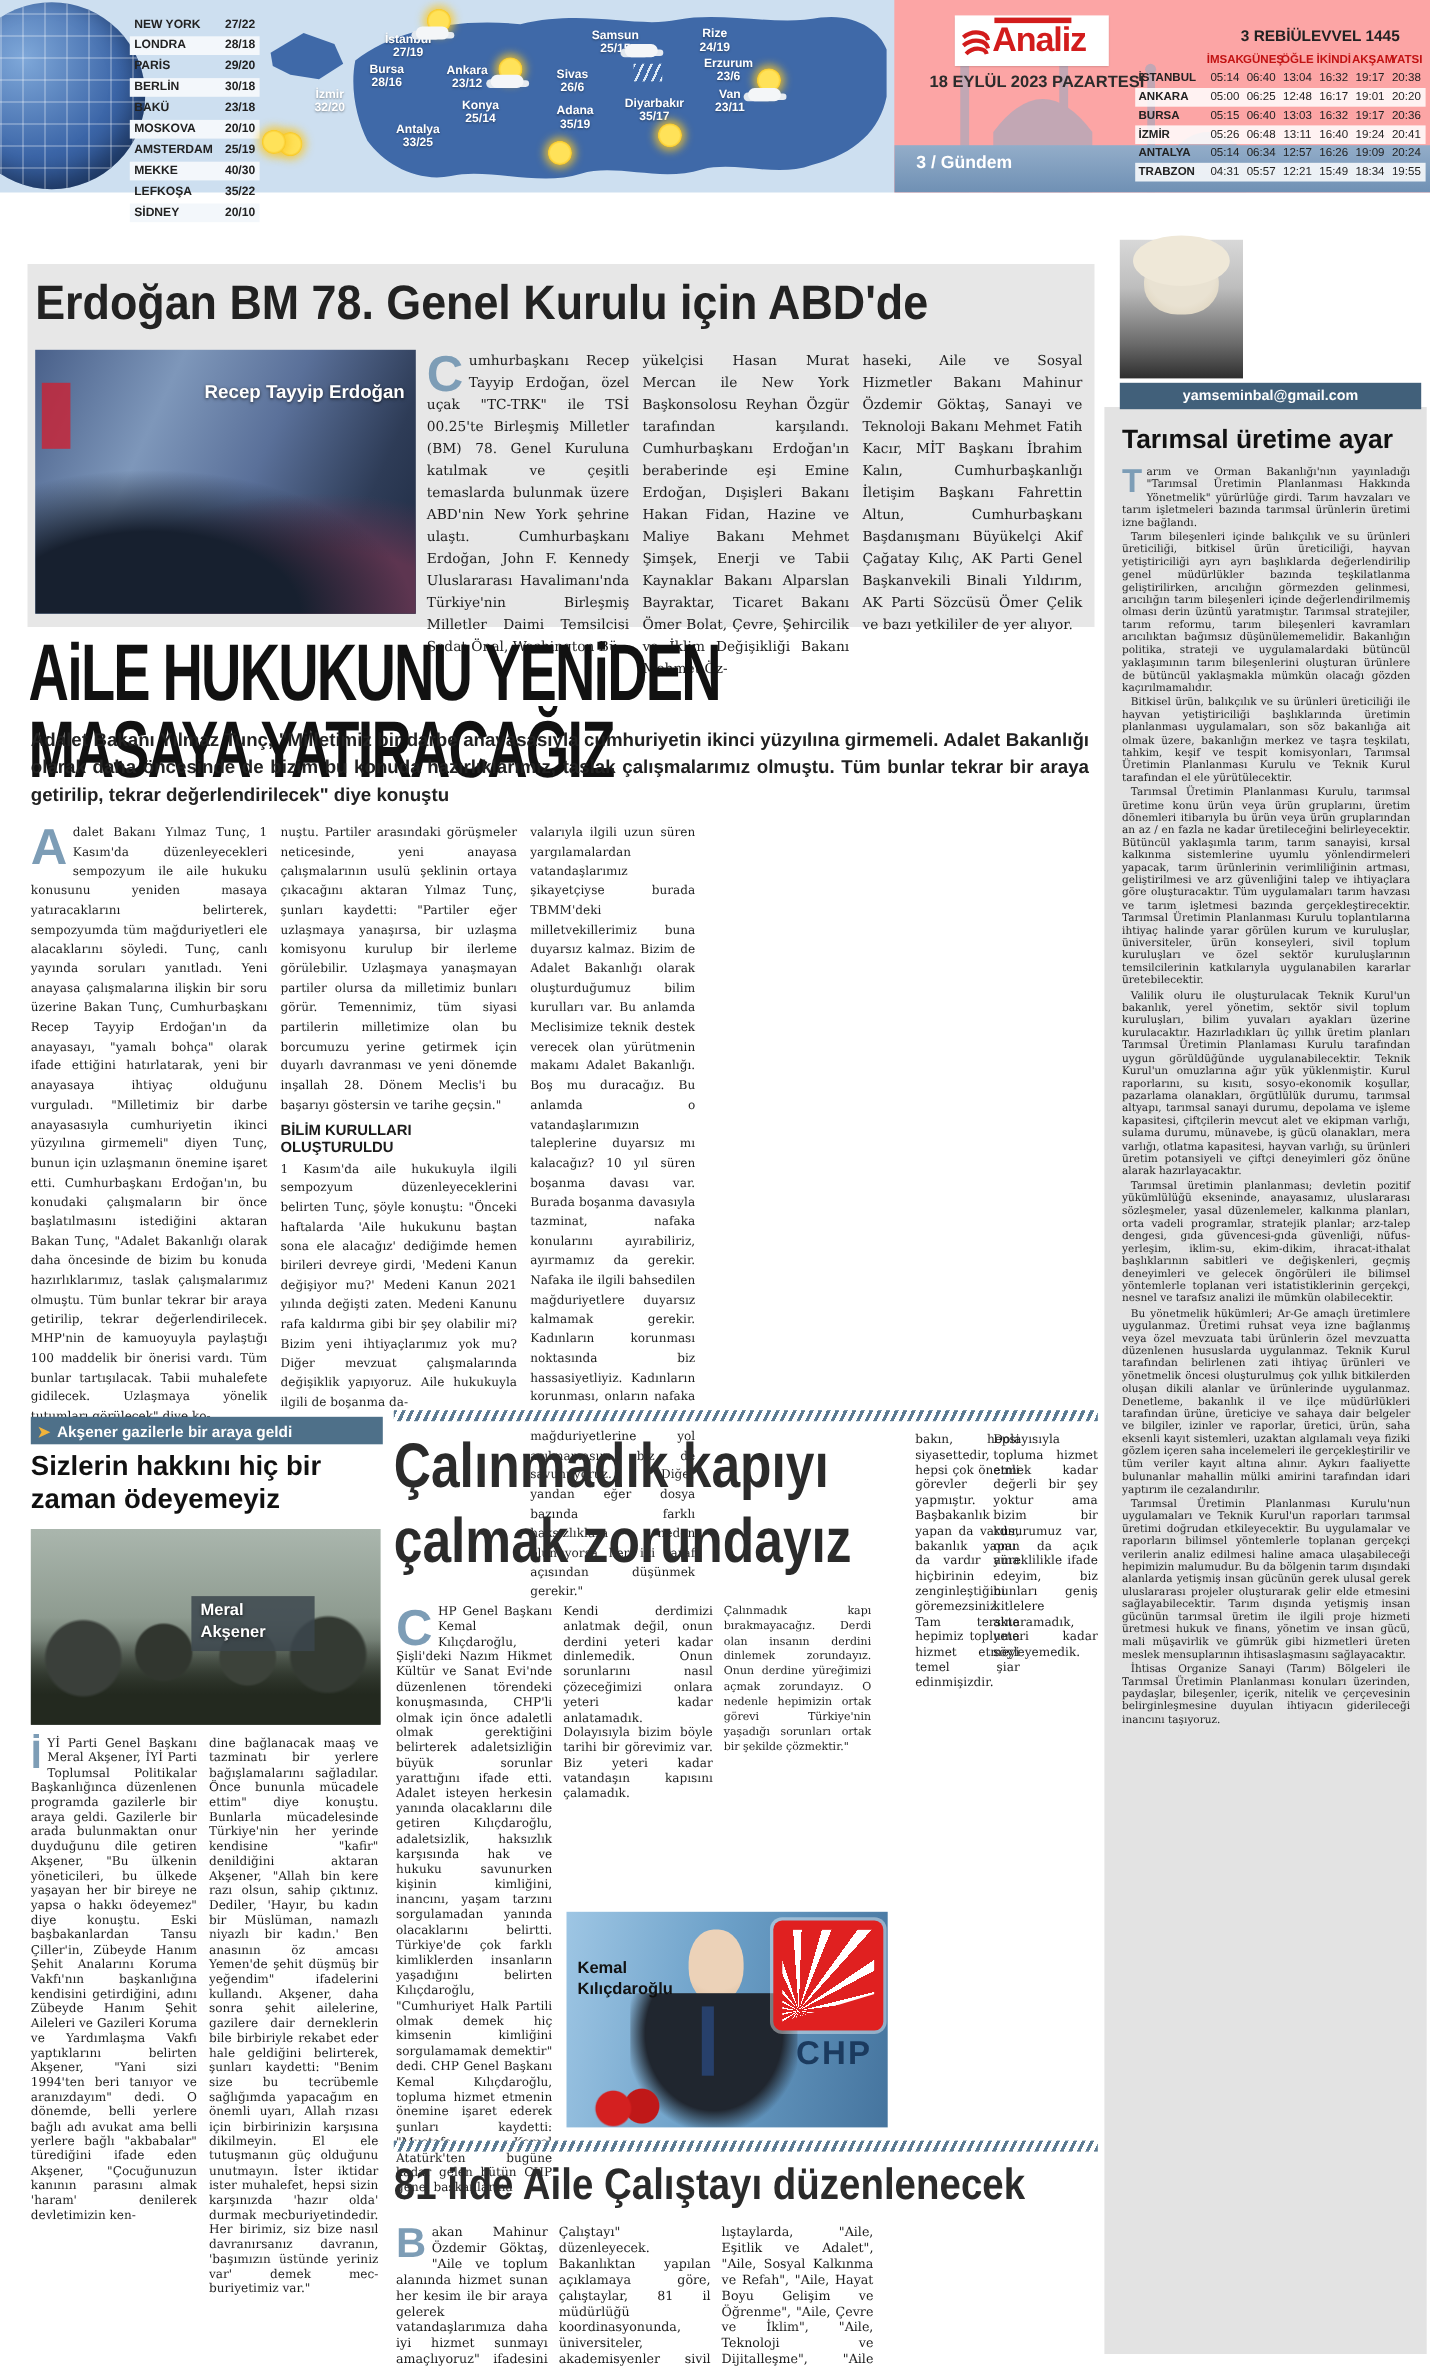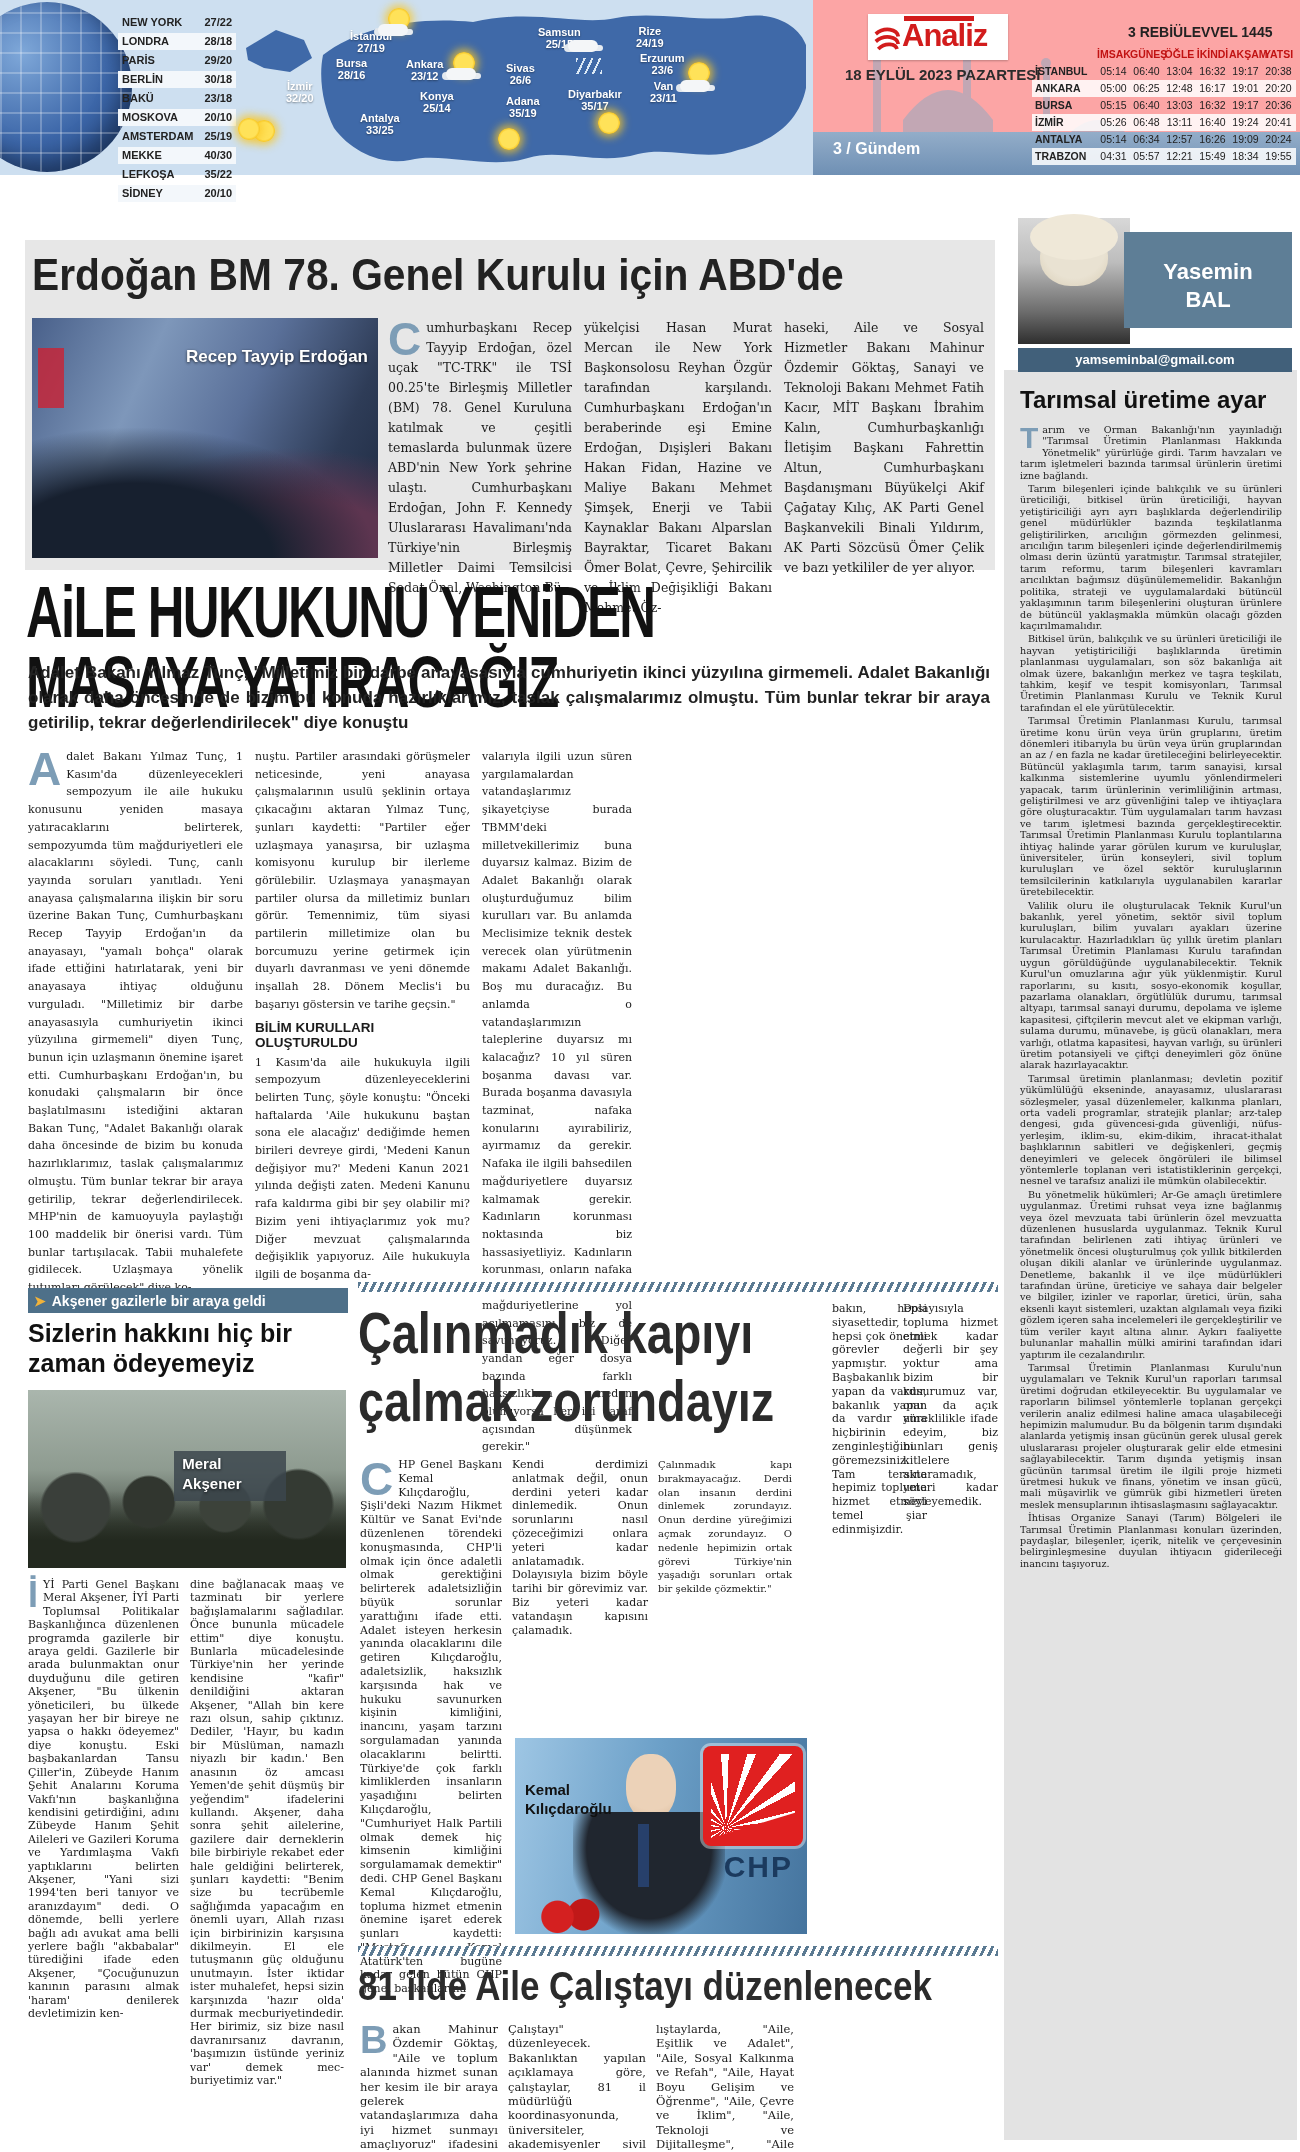--- a/index.html
+++ b/index.html
@@ -338,23 +338,20 @@
   <div class="headline" style="left:358px;top:1964px;font-size:38px;font-weight:700;color:#2b2b2b;transform:scale(.92,1.05);">81 ilde Aile Çalıştayı düzenlenecek</div>
   <div class="col serif" style="left:360px;top:2022px;width:138px;height:126px;font-size:11.5px;line-height:14.4px;">
     <span class="dropcap" style="font-size:38px;line-height:32px;">B</span><span>akan Mahinur Özdemir Göktaş, "Aile ve toplum alanında hizmet sunan her kesim ile bir araya gelerek vatandaşlarımıza daha iyi hizmet sunmayı amaçlıyoruz" ifadesini kullandı. Aile ve Sosyal Hizmetler Bakanlığı, 81 ilde "Aile</span>
   </div>
   <div class="col serif" style="left:508px;top:2022px;width:138px;height:126px;font-size:11.5px;line-height:14.4px;">Çalıştayı" düzenleyecek. Bakanlıktan yapılan açıklamaya göre, çalıştaylar, 81 il müdürlüğü koordinasyonunda, üniversiteler, akademisyenler sivil toplum kuruluşları, kamu kurum ve kuruluşlarının katılımıyla gerçekleştirilecek. Ça-</div>
   <div class="col serif" style="left:656px;top:2022px;width:138px;height:126px;font-size:11.5px;line-height:14.4px;">lıştaylarda, "Aile, Eşitlik ve Adalet", "Aile, Sosyal Kalkınma ve Refah", "Aile, Hayat Boyu Gelişim ve Öğrenme", "Aile, Çevre ve İklim", "Aile, Teknoloji ve Dijitalleşme", "Aile Odaklı Sosyal Hizmetler" konuları ele alınacak.</div>
 
   <div class="abs" id="ycol">
     <div id="ypanel"></div>
     <div id="yphoto"></div>
-    <div id="yplate">
-      <span>Yasemin</span><br><span>BAL</span>
-    </div>
     <div id="ymail">yamseminbal@gmail.com</div>
     <div id="ytitle">Tarımsal üretime ayar</div>
     <div id="ybody" class="serif">
       <p class="first"><span class="ydrop">T</span><span>arım ve Orman Bakanlığı'nın yayınladığı "Tarımsal Üretimin Planlanması Hakkında Yönetmelik" yürürlüğe girdi. Tarım havzaları ve tarım işletmeleri bazında tarımsal ürünlerin üretimi izne bağlandı.</span></p>
       <p>Tarım bileşenleri içinde balıkçılık ve su ürünleri üreticiliği, bitkisel ürün üreticiliği, hayvan yetiştiriciliği ayrı ayrı başlıklarda değerlendirilip genel müdürlükler bazında teşkilatlanma geliştirilirken, arıcılığın görmezden gelinmesi, arıcılığın tarım bileşenleri içinde değerlendirilmemiş olması derin üzüntü yaratmıştır. Tarımsal stratejiler, tarım reformu, tarım bileşenleri kavramları arıcılıktan bağımsız düşünülememelidir. Bakanlığın politika, strateji ve uygulamalardaki bütüncül yaklaşımının tarım bileşenlerini oluşturan ürünlere de bütüncül yaklaşmakla mümkün olacağı gözden kaçırılmamalıdır.</p>
       <p>Bitkisel ürün, balıkçılık ve su ürünleri üreticiliği ile hayvan yetiştiriciliği başlıklarında üretimin planlanması uygulamaları, son söz bakanlığa ait olmak üzere, bakanlığın merkez ve taşra teşkilatı, tahkim, keşif ve tespit komisyonları, Tarımsal Üretimin Planlanması Kurulu ve Teknik Kurul tarafından el ele yürütülecektir.</p>
       <p>Tarımsal Üretimin Planlanması Kurulu, tarımsal üretime konu ürün veya ürün gruplarını, üretim dönemleri itibarıyla bu ürün veya ürün gruplarından an az / en fazla ne kadar üretileceğini belirleyecektir. Bütüncül yaklaşımla tarım, tarım sanayisi, kırsal kalkınma sistemlerine uyumlu yönlendirmeleri yapacak, tarım ürünlerinin verimliliğinin artması, geliştirilmesi ve arz güvenliğini talep ve ihtiyaçlara göre oluşturacaktır. Tüm uygulamaları tarım havzası ve tarım işletmesi bazında gerçekleştirecektir. Tarımsal Üretimin Planlanması Kurulu toplantılarına ihtiyaç halinde yarar görülen kurum ve kuruluşlar, üniversiteler, ürün konseyleri, sivil toplum kuruluşları ve özel sektör kuruluşlarının temsilcilerinin katkılarıyla uygulanabilen kararlar üretebilecektir.</p>
       <p>Valilik oluru ile oluşturulacak Teknik Kurul'un bakanlık, yerel yönetim, sektör sivil toplum kuruluşları, bilim yuvaları ayakları üzerine kurulacaktır. Hazırladıkları üç yıllık üretim planları Tarımsal Üretimin Planlaması Kurulu tarafından uygun görüldüğünde uygulanabilecektir. Teknik Kurul'un omuzlarına ağır yük yüklenmiştir. Kurul raporlarını, su kısıtı, sosyo-ekonomik koşullar, pazarlama olanakları, örgütlülük durumu, tarımsal altyapı, tarımsal sanayi durumu, depolama ve işleme kapasitesi, çiftçilerin mevcut alet ve ekipman varlığı, sulama durumu, münavebe, iş gücü olanakları, mera varlığı, otlatma kapasitesi, hayvan varlığı, su ürünleri üretim potansiyeli ve çiftçi deneyimleri göz önüne alarak hazırlayacaktır.</p>
       <p>Tarımsal üretimin planlanması; devletin pozitif yükümlülüğü ekseninde, anayasamız, uluslararası sözleşmeler, yasal düzenlemeler, kalkınma planları, orta vadeli programlar, stratejik planlar; arz-talep dengesi, gıda güvencesi-gıda güvenliği, nüfus-yerleşim, iklim-su, ekim-dikim, ihracat-ithalat başlıklarının sabitleri ve değişkenleri, geçmiş deneyimleri ve gelecek öngörüleri ile bilimsel yöntemlerle toplanan veri istatistiklerinin gerçekçi, nesnel ve tarafsız analizi ile mümkün olabilecektir.</p>
       <p>Bu yönetmelik hükümleri; Ar-Ge amaçlı üretimlere uygulanmaz. Üretimi ruhsat veya izne bağlanmış veya özel mevzuata tabi ürünlerin özel mevzuatta düzenlenen hususlarda uygulanmaz. Teknik Kurul tarafından belirlenen zati ihtiyaç ürünleri ve yönetmelik öncesi oluşturulmuş çok yıllık bitkilerden oluşan dikili alanlar ve ürünlerinde uygulanmaz. Denetleme, bakanlık il ve ilçe müdürlükleri tarafından ürüne, üreticiye ve sahaya dair belgeler ve bilgiler, izinler ve raporlar, üretici, ürün, saha eksenli kayıt sistemleri, uzaktan algılamalı veya fiziki gözlem içeren saha incelemeleri ile gerçekleştirilir ve tüm veriler kayıt altına alınır. Aykırı faaliyette bulunanlar mahallin mülki amirini tarafından idari yaptırım ile cezalandırılır.</p>

